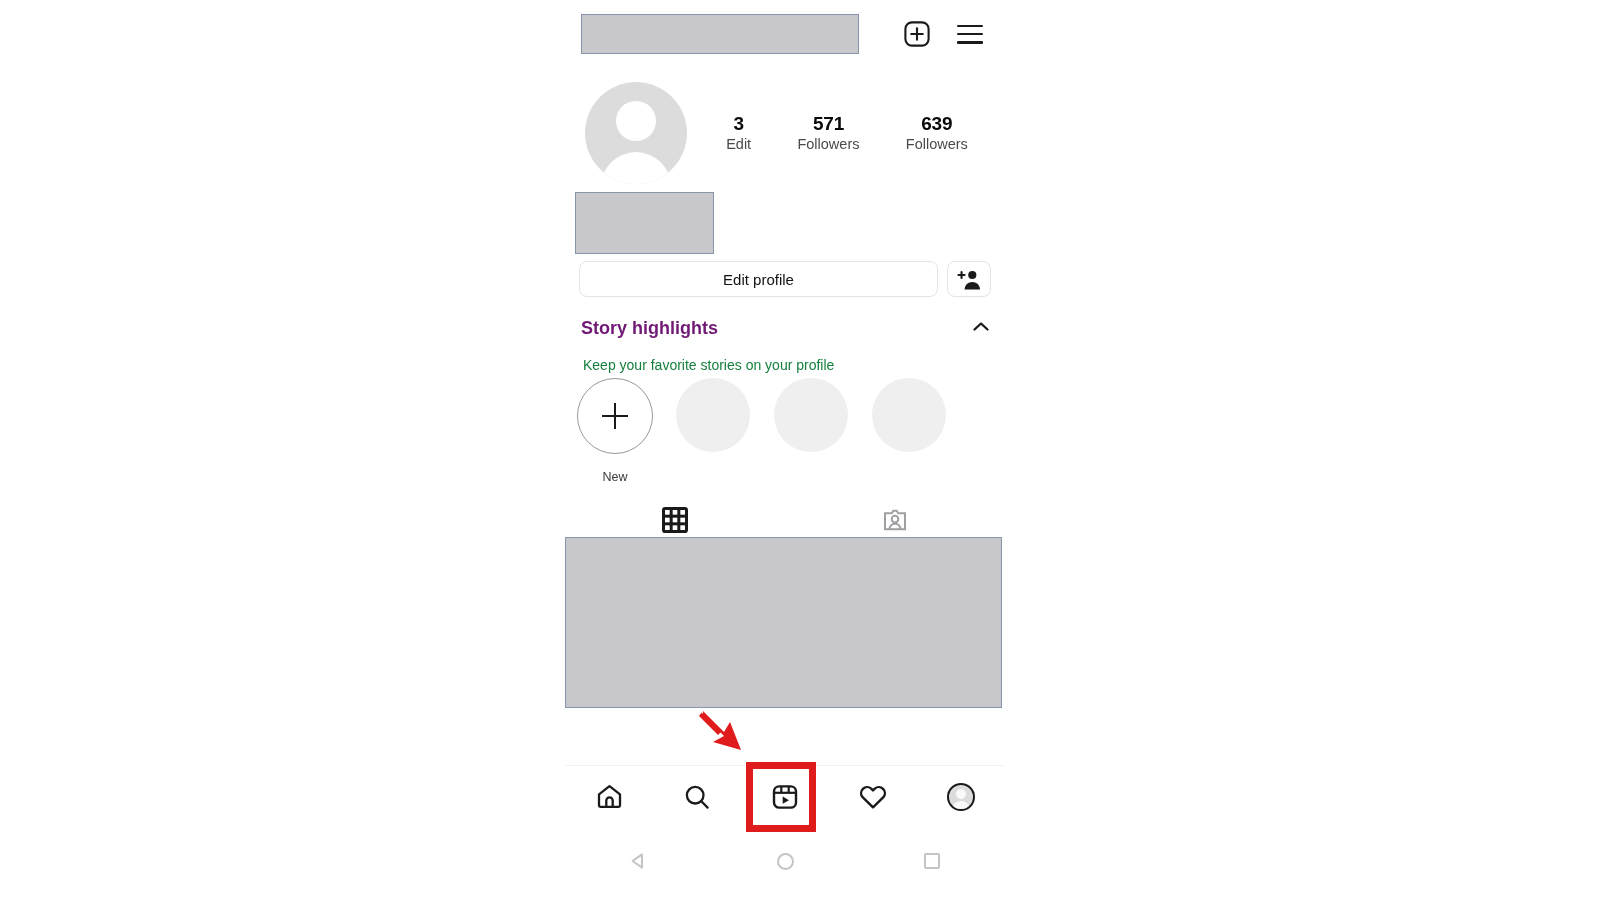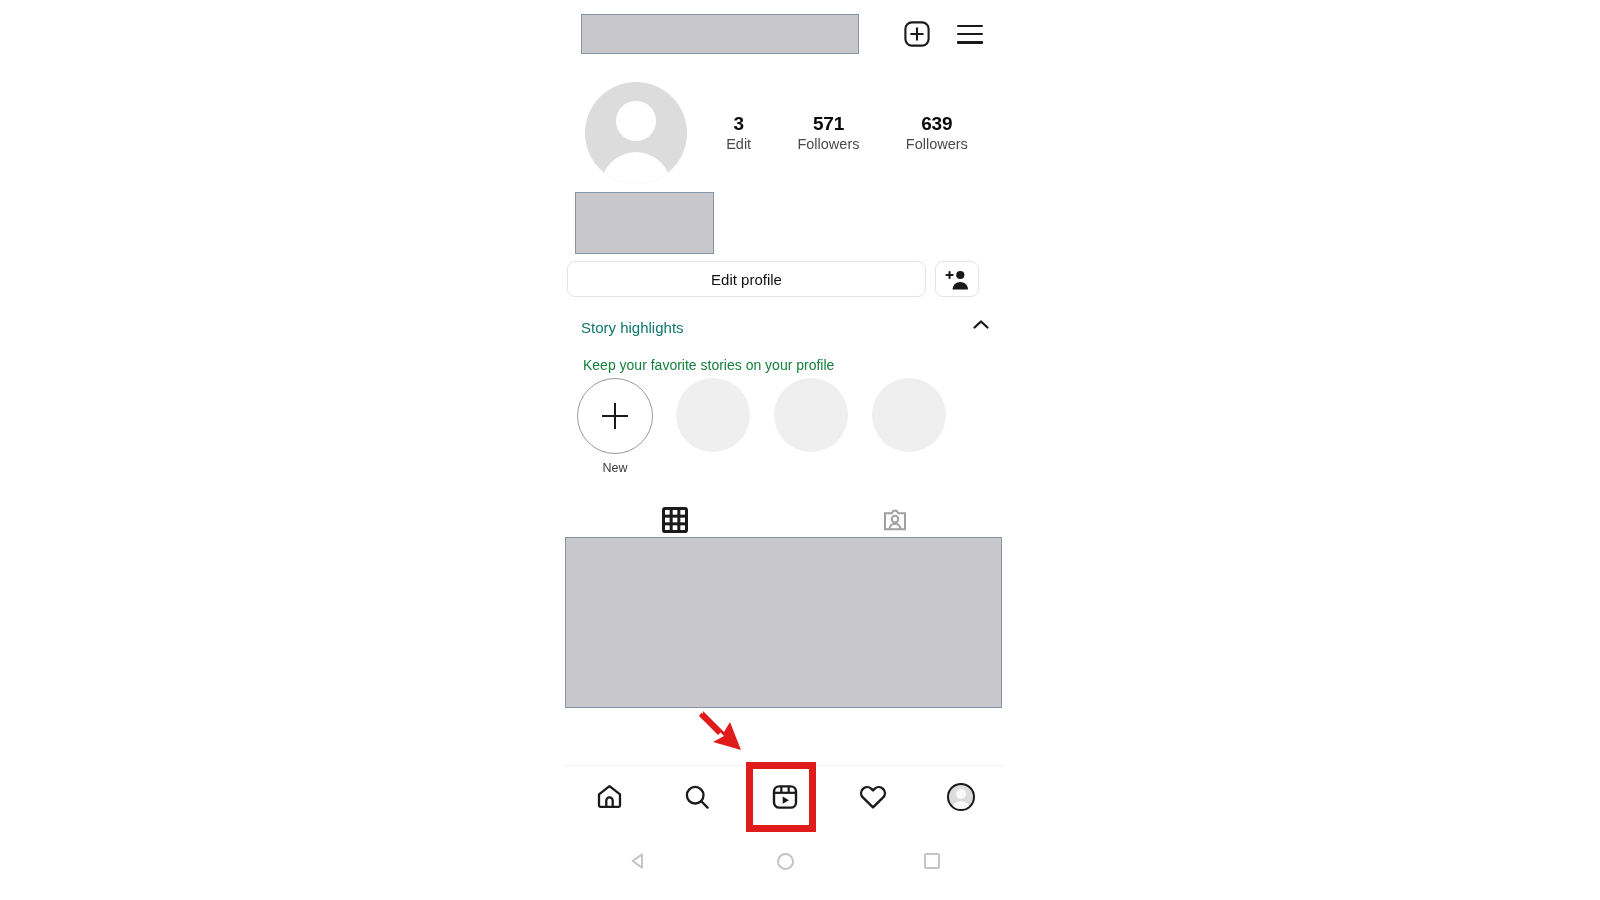--- a/index.html
+++ b/index.html
@@ -67,40 +67,40 @@
 
   
   .bio-redact {
     position: absolute; left: 10px; top: 192px;
     width: 139px; height: 62px;
     background: #c8c8cc; border: 1.5px solid #8795ab;
   }
 
   
   .actions {
-    position: absolute; left: 2px; top: 261px;
+    position: absolute; left: 14px; top: 261px;
     width: 412px; height: 36px;
     display: flex; gap: 9px; align-items: stretch;
   }
   .edit-profile {
     flex: 1; border: 1px solid #e4e4e6; border-radius: 8px;
     background: #ffffff; display: flex; align-items: center; justify-content: center;
     font-size: 15px; color: #111; cursor: pointer;
   }
   .add-person {
     width: 44px; border: 1px solid #e4e4e6; border-radius: 8px;
     background: #ffffff; display: flex; align-items: center; justify-content: center; cursor: pointer;
   }
 
   
   .sh-head {
     position: absolute; left: 16px; top: 318px; width: 410px;
     display: flex; align-items: center;
   }
-  .sh-title { font-size: 15px; font-weight: 400; color: #0f766e; }
+  .sh-title { font-size: 18px; font-weight: 700; color: #701a75; }
   .sh-chevron { margin-left: auto; cursor: pointer; }
   .sh-sub {
     position: absolute; left: 18px; top: 357px;
     font-size: 14px; color: #15803d;
   }
   .sh-row {
     position: absolute; left: 12px; top: 378px;
     display: flex; gap: 22px; align-items: flex-start;
   }
   .sh-item { width: 76px; display: flex; flex-direction: column; align-items: center; cursor: pointer; }
@@ -108,21 +108,21 @@
     width: 76px; height: 76px; border-radius: 50%;
     border: 1.3px solid #98989c; background: #fff;
     display: flex; align-items: center; justify-content: center;
   }
   .sh-plus { position: relative; width: 26px; height: 26px; }
   .sh-plus::before, .sh-plus::after {
     content: ""; position: absolute; background: #1a1a1a;
   }
   .sh-plus::before { left: 0; top: 11.6px; width: 26px; height: 2.6px; }
   .sh-plus::after { top: 0; left: 11.6px; height: 26px; width: 2.6px; }
-  .sh-new-label { font-size: 12.5px; color: #3b3b3f; margin-top: 7px; }
+  .sh-new-label { font-size: 12.5px; color: #3b3b3f; margin-top: 16px; }
   .sh-blank { width: 74px; height: 74px; border-radius: 50%; background: #efefef; }
 
   
   .tabs {
     position: absolute; left: 0; top: 500px;
     width: 440px; height: 40px;
     display: flex;
   }
   .tab { flex: 1; display: flex; align-items: center; justify-content: center; cursor: pointer; }
 

